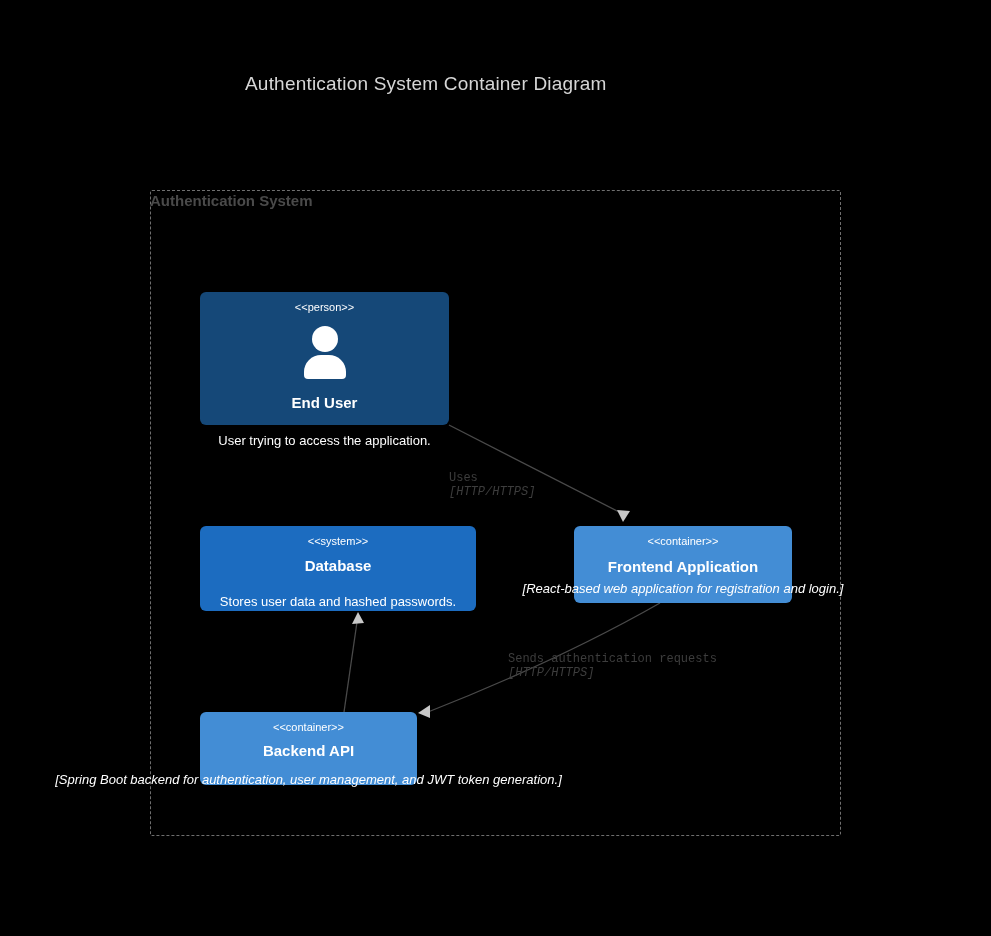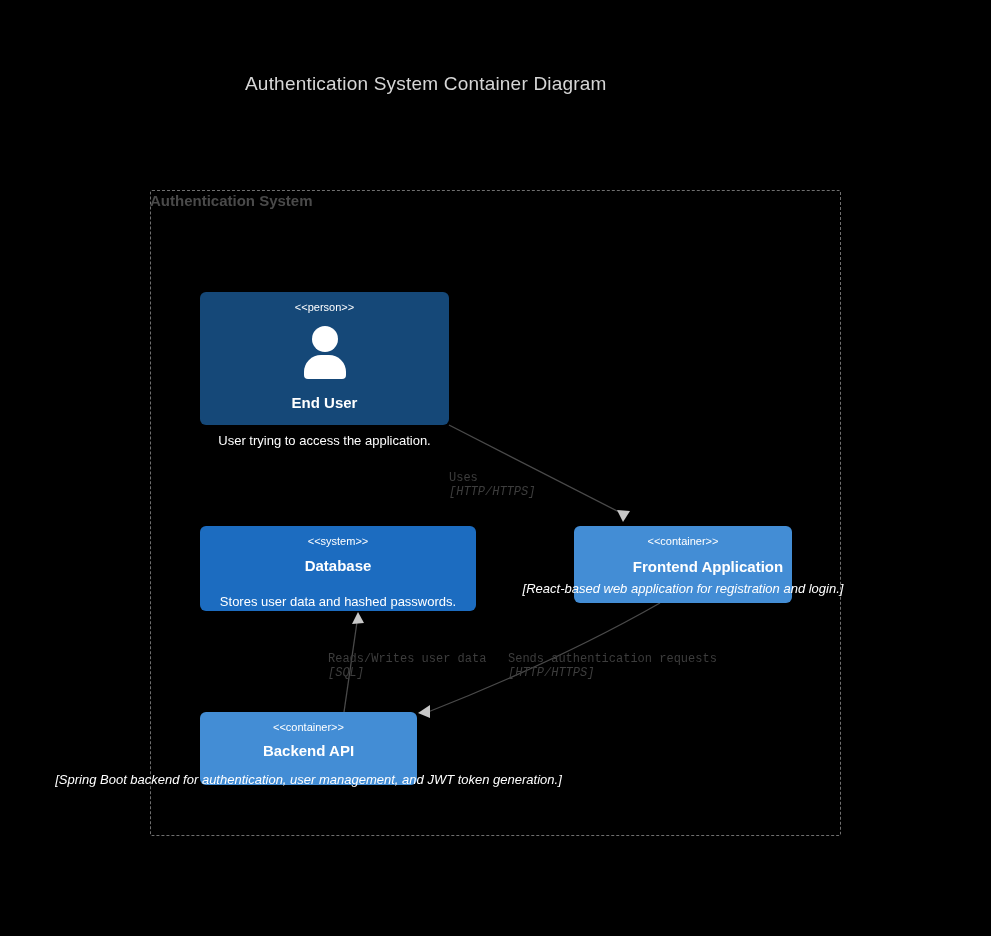--- a/index.html
+++ b/index.html
@@ -53,21 +53,21 @@
   .person-icon .body{
     position:absolute;left:50%;top:29px;transform:translateX(-50%);
     width:42px;height:24px;border-radius:17px 17px 4px 4px;background:#ffffff;
   }
 
   #node-database{left:200px;top:526px;width:276px;height:85px;background:#1c6cc0;}
   #node-database .nodetitle{top:31px;}
   #node-database .nodedesc{top:68px;}
 
   #node-frontend{left:574px;top:526px;width:218px;height:77px;background:#438dd5;}
-  #node-frontend .nodetitle{top:32px;padding-left:25px;}
+  #node-frontend .nodetitle{top:32px;}
   #node-frontend .nodedesc{top:55px;font-style:italic;}
 
   #node-backend{left:200px;top:712px;width:217px;height:73px;background:#438dd5;}
   #node-backend .nodetitle{top:30px;}
   #node-backend .nodedesc{top:60px;font-style:italic;}
 
   .edge-label{
     position:absolute;text-align:left;white-space:nowrap;
     font-size:12px;color:#3d3d3d;font-family:Liberation Mono, monospace;
   }
@@ -127,23 +127,19 @@
     <div class="stereotype">&lt;&lt;container&gt;&gt;</div>
     <div class="nodetitle">Backend API</div>
     <div class="nodedesc">[Spring Boot backend for authentication, user management, and JWT token generation.]</div>
   </div>
 
   <div class="edge-label" id="edge-label-uses">
     <span>Uses</span>
     <span class="tech">[HTTP/HTTPS]</span>
   </div>
 
-  <div class="edge-label" id="edge-label-readswrites">
-    <span>Reads/Writes user data</span>
-    <span class="tech">[SQL]</span>
-  </div>
 
   <div class="edge-label" id="edge-label-sends">
     <span>Sends authentication requests</span>
     <span class="tech">[HTTP/HTTPS]</span>
   </div>
 
 </div>
 
 </body></html>

